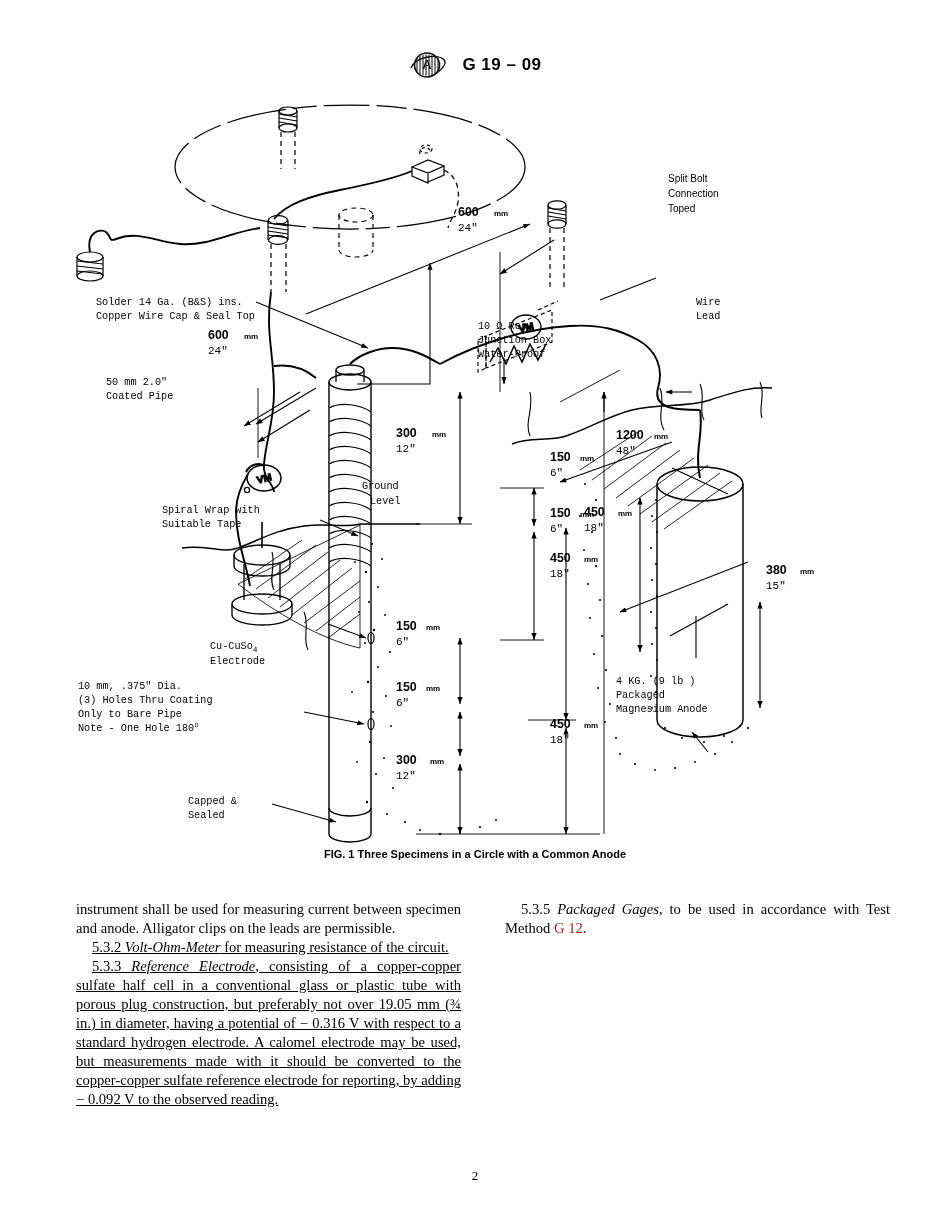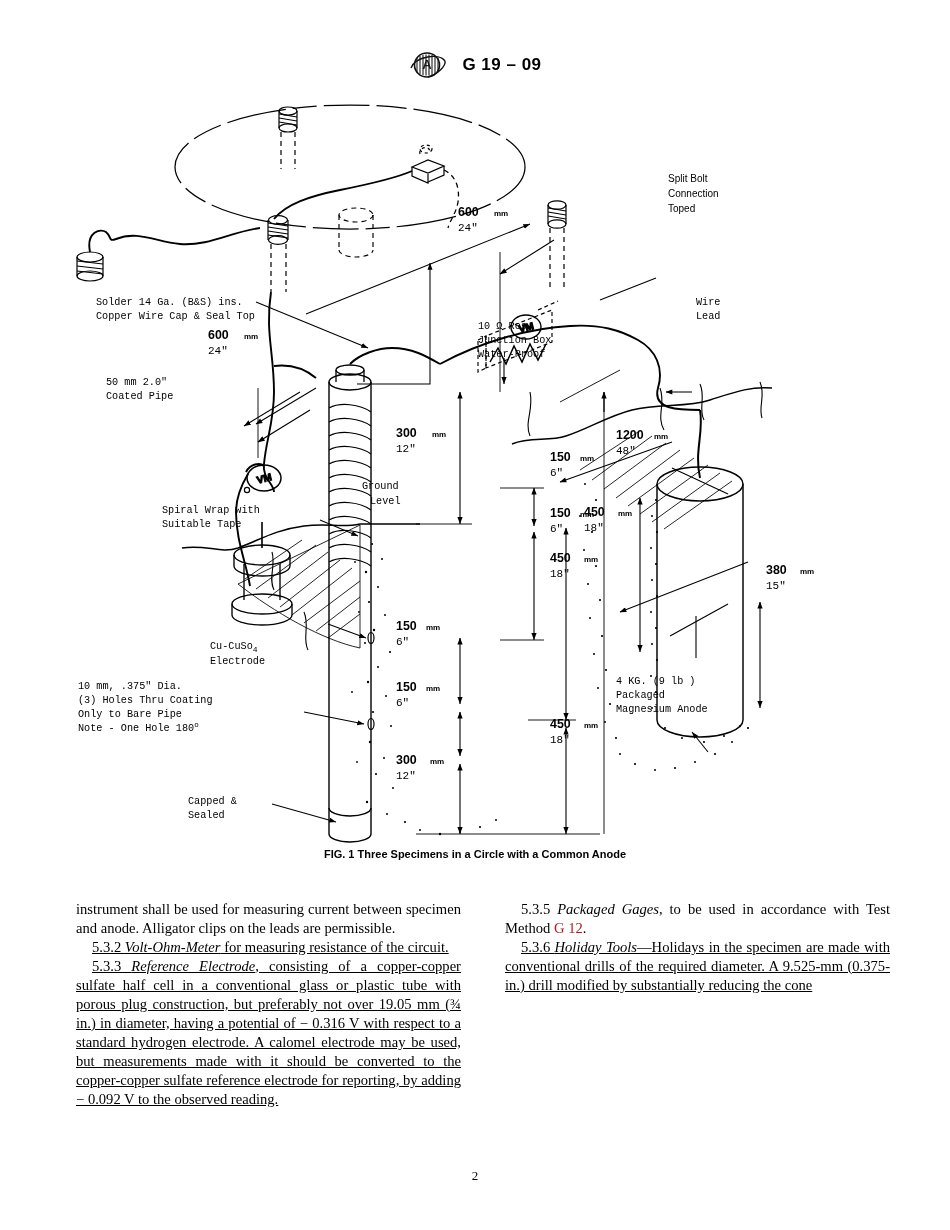--- a/index.html
+++ b/index.html
@@ -574,18 +574,17 @@
 
     <p class="para indent"><span>5.3.2 </span><span class="sect-em">Volt-Ohm-Meter</span><span>  for measuring resistance of the circuit.</span></p>
 
     <p class="para indent"><span>5.3.3 </span><span class="sect-em">Reference Electrode</span><span>, consisting of a copper-copper sulfate half cell in a conventional glass or plastic tube with porous plug construction, but preferably not over 19.05 mm (¾ in.) in diameter, having a potential of − 0.316 V with respect to a standard hydrogen electrode. A calomel electrode may be used, but measurements made with it should be converted to the copper-copper sulfate reference electrode for reporting, by adding − 0.092 V to the observed reading.</span></p>
   </div>
 
   <div class="text-column">
 
     <p class="para indent"><span>5.3.5 </span><span class="sect-em">Packaged Gages</span><span>, to be used in accordance with Test Method </span><span class="xref">G 12</span><span>.</span></p>
 
-    <p class="para indent"><span>5.3.6 </span><span class="sect-em">Holiday Tools</span><span>—Holidays in the specimen are made with conventional drills of the required diameter. A 9.525-mm (0.375-in.) drill modified by substantially reducing the cone</span></p>
 
   </div>
 </div>
 
 <div id="page-number">2</div>
 
 </body></html>

